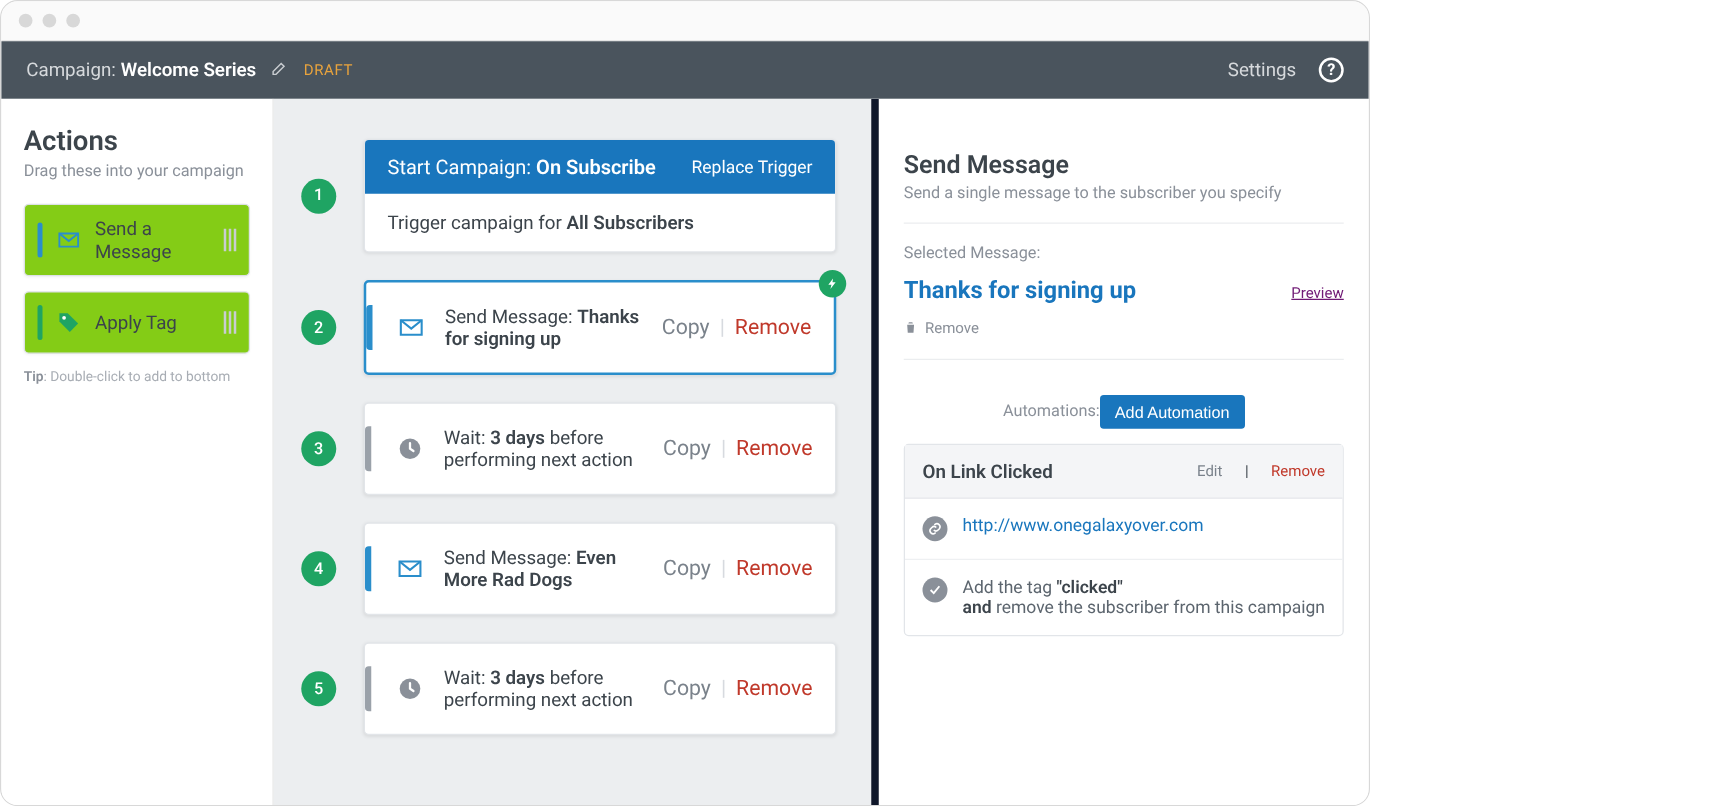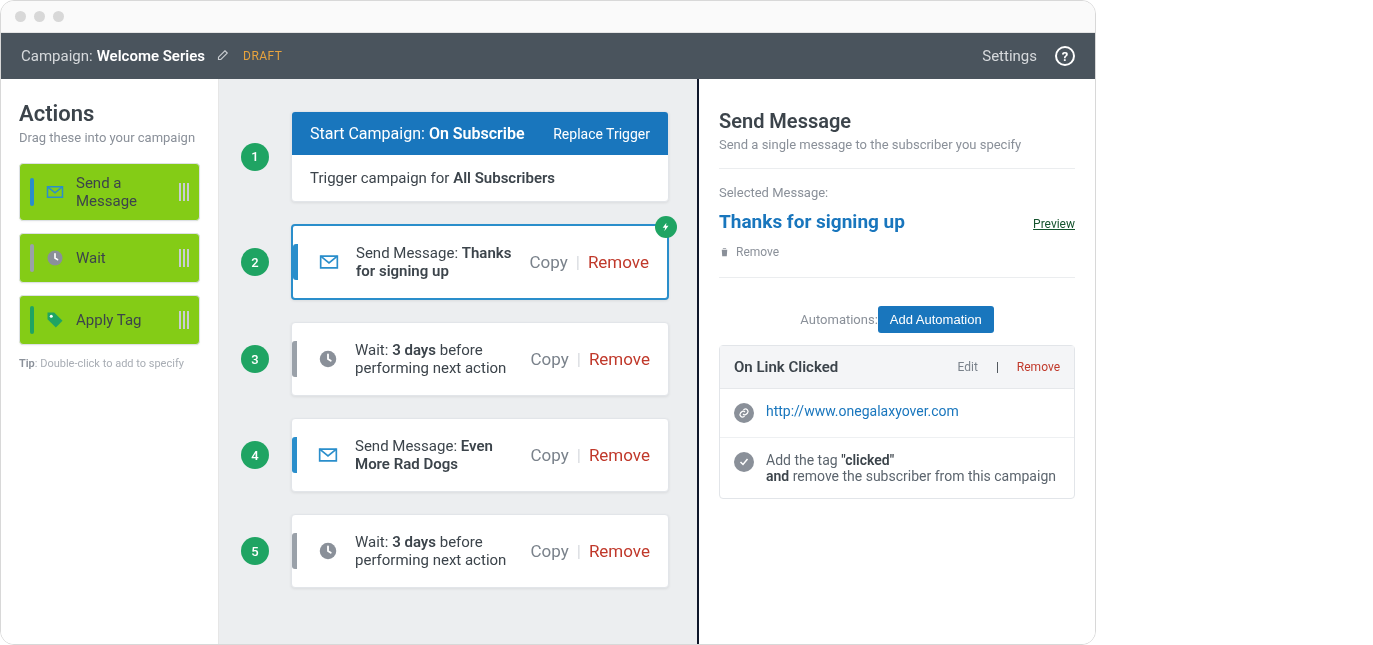--- a/index.html
+++ b/index.html
@@ -169,30 +169,30 @@
       background: #1fa463;
       border-radius: 50%;
       display: flex; align-items: center; justify-content: center;
       color: #fff;
       font-size: 12px;
     }
     
     .sidebar-right {
       width: 398px;
       background: #fff;
-      border-left: 2px solid #0f172a;
-      padding: 30px 20px;
+      border-left: 6px solid #0f172a;
+      padding: 40px 20px;
       overflow-y: auto;
     }
     .sidebar-right h2 { font-size: 20px; font-weight: 600; color: #3c444b;}
     .sidebar-right .desc { font-size: 13px; color: #8a9099; margin-top: 4px; padding-bottom: 16px; border-bottom: 1px solid #ebedef;}
     .field-label { font-size: 13px; color: #8a9099; margin-top: 16px; margin-bottom: 10px;}
     .msg-row { display: flex; align-items: baseline; justify-content: space-between;}
     .msg-title { font-size: 19px; font-weight: 700; color: #1976bd;}
-    .preview-link { font-size: 12px; color: #14532d; text-decoration: underline; cursor: pointer;}
+    .preview-link { font-size: 12px; color: #701a75; text-decoration: underline; cursor: pointer;}
     .remove-msg { font-size: 12px; color: #8a9099; margin-top: 12px; display: flex; align-items: center; gap: 6px; cursor: pointer; padding-bottom: 18px; border-bottom: 1px solid #ebedef;}
     .auto-header { display: flex; align-items: center; justify-content: center; margin-top: 28px; margin-bottom: 12px;}
     .auto-header .lbl { font-size: 13px; color: #8a9099;}
     .btn-primary { background: #1976bd; color: #fff; border: none; padding: 6px 12px; border-radius: 3px; font-size: 13px; cursor: pointer;}
     .auto-card {
       border: 1px solid #e2e5e9;
       border-radius: 4px;
       background: #fff;
     }
     .auto-card-header {
@@ -271,54 +271,39 @@
             </svg>
         </span>
         <span class="label">Send a Message</span>
         <span class="drag-handle">
             <span></span>
             <span></span>
             <span></span>
           </span>
       </div>
 
-      <div class="action-item">
-        <div class="accent gray"></div>
-        <span class="ico">
-          <svg viewBox="0 0 24 24" width="20" height="20">
-              <circle cx="12" cy="12" r="9" fill="#8a9099"></circle>
-              <path d="M12 7v5l3 2" stroke="#fff" stroke-width="2" fill="none" stroke-linecap="round"></path>
-            </svg>
-        </span>
-        <span class="label">Wait</span>
-        <span class="drag-handle">
-            <span></span>
-            <span></span>
-            <span></span>
-          </span>
-      </div>
 
       <div class="action-item">
         <div class="accent green"></div>
         <span class="ico">
           <svg viewBox="0 0 24 24" width="20" height="20" fill="#1fa463">
               <path d="M3 3h8l10 10-8 8L3 11V3z"></path>
               <circle cx="7.5" cy="7.5" r="1.8" fill="#fff"></circle>
             </svg>
         </span>
         <span class="label">Apply Tag</span>
         <span class="drag-handle">
             <span></span>
             <span></span>
             <span></span>
           </span>
       </div>
 
       <div class="tip">
-        <b>Tip</b><span>: Double-click to add to specify</span>
+        <b>Tip</b><span>: Double-click to add to bottom</span>
       </div>
     </aside>
 
     <section class="canvas">
 
       <div class="step-row">
         <div class="step-num">1</div>
         <div class="card">
           <div class="trigger-header">
             <span class="label">Start Campaign:</span>

